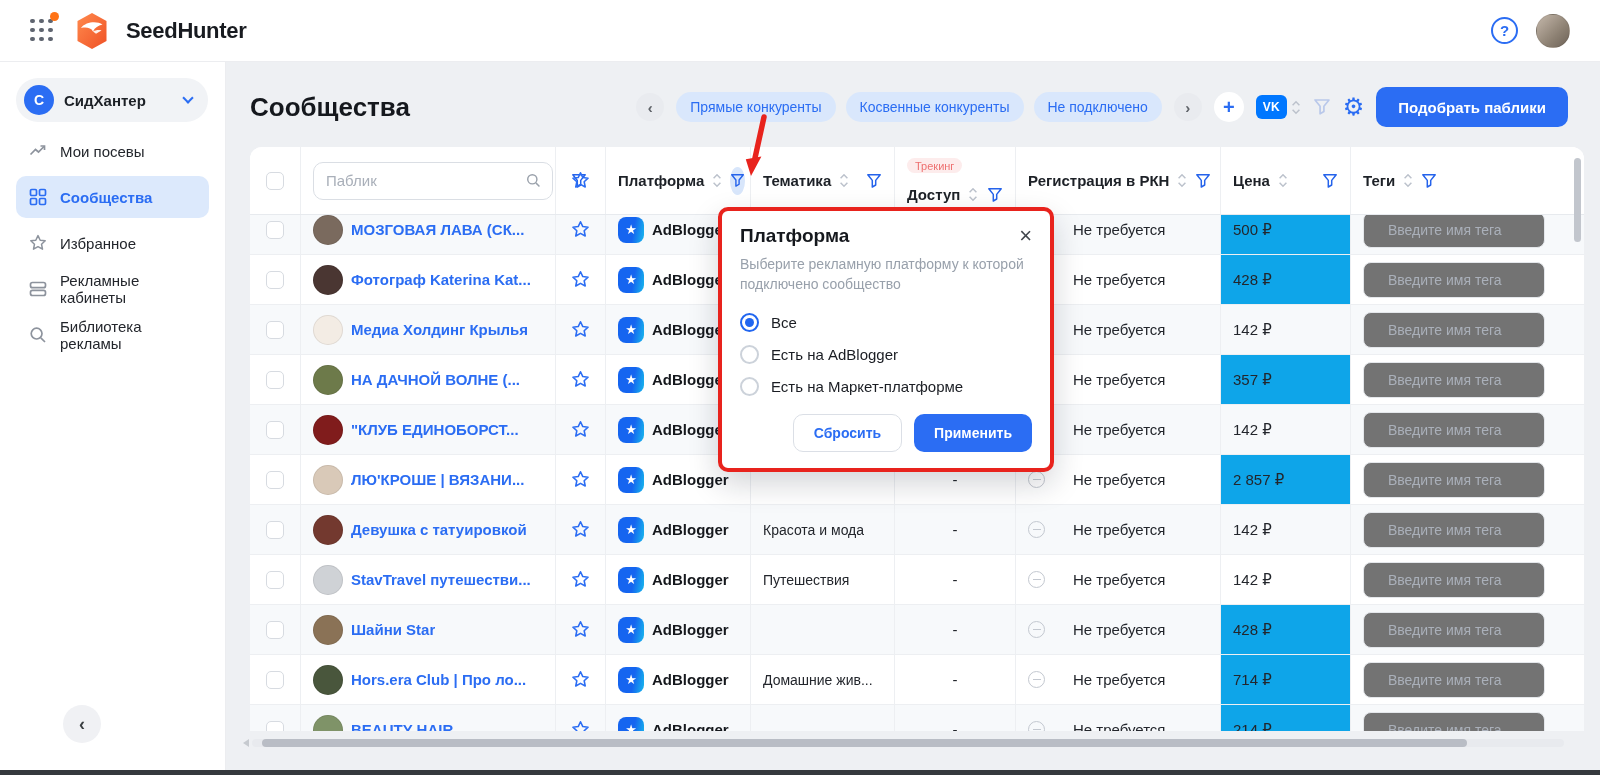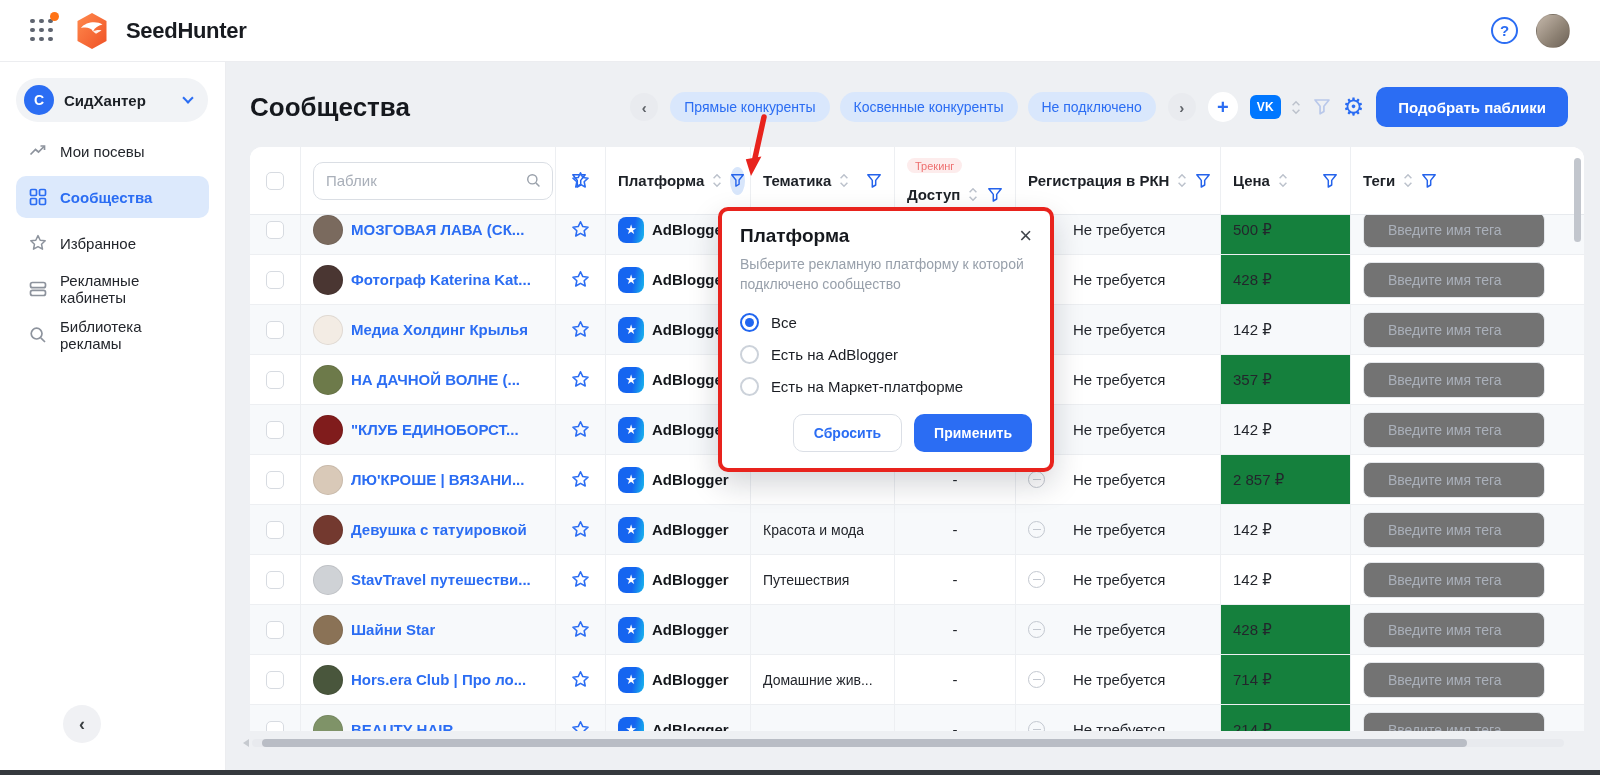--- a/index.html
+++ b/index.html
@@ -41,21 +41,21 @@
     display:flex; align-items:center; justify-content:center; font-size:18px; font-weight:700; color:#3c4043; }
   
   .page-header { position:absolute; top:84px; left:250px; right:32px; height:46px; display:flex; align-items:center; z-index:5; }
   .page-title { font-size:26px; font-weight:700; color:#15181d; margin-right:auto; }
   .controls { display:flex; align-items:center; gap:12px; }
   .circle-btn { width:28px; height:28px; border-radius:50%; background:#e9ebef; color:#5f6368; display:flex; align-items:center; justify-content:center; font-size:15px; font-weight:700; }
   #chips { display:flex; align-items:center; gap:10px; }
   .chip { padding:7px 14px; border-radius:16px; background:#d9e7fc; color:#2b6df3; font-size:14px; font-weight:500; white-space:nowrap; }
   .plus-btn { width:30px; height:30px; border-radius:50%; background:#fff; color:#2b6df3; font-size:20px; font-weight:600;
     display:flex; align-items:center; justify-content:center; }
-  .vk-wrap { display:flex; align-items:center; gap:10px; }
+  .vk-wrap { display:flex; align-items:center; gap:4px; }
   .vk-badge { width:31px; height:24px; border-radius:6px; background:#0077ff; color:#fff; font-size:12px; font-weight:800;
     display:flex; align-items:center; justify-content:center; letter-spacing:.3px; }
   .gear-icon { font-size:24px; color:#2b6df3; line-height:1; }
   .primary-btn { height:40px; padding:0 22px; border:none; border-radius:10px; background:#2b6df3; color:#fff; font-size:15px; font-weight:600; font-family:inherit; }
   
   .table-card { position:absolute; left:250px; top:147px; width:1334px; height:584px; background:#fff; border-radius:12px 12px 0 0; overflow:hidden; z-index:4; }
   .thead { position:absolute; top:0; left:0; right:0; height:68px; background:#fff; z-index:3; display:flex; border-bottom:1px solid #e7eaee; }
   .th, .cell { border-right:1px solid #edeff2; display:flex; align-items:center; padding:0 12px; gap:8px; }
   .c1{width:51px} .c2{width:255px} .c3{width:50px} .c4{width:145px} .c5{width:144px} .c6{width:121px} .c7{width:205px} .c8{width:130px} .c9{flex:1; border-right:none;}
   .center { justify-content:center; padding:0; }
@@ -82,21 +82,21 @@
   .star-ic { color:#2b6df3; display:flex; align-items:center; }
   .pf-ic { width:26px; height:26px; border-radius:8px; flex:none; background:linear-gradient(100deg,#1565f0 58%,#17b9ec);
     color:#fff; font-size:13px; display:flex; align-items:center; justify-content:center; }
   .pf-name { font-size:15px; font-weight:700; color:#15181d; }
   .theme-txt { font-size:14px; color:#23262c; white-space:nowrap; overflow:hidden; text-overflow:ellipsis; }
   .access-txt { font-size:15px; color:#23262c; }
   .minus-ic { width:17px; height:17px; border-radius:50%; border:1.6px solid #c3c8d0; flex:none; display:flex; align-items:center; justify-content:center; }
   .minus-ic i { width:8px; height:1.6px; background:#c3c8d0; display:block; }
   .rkn-txt { font-size:15px; color:#23262c; white-space:nowrap;margin-left:20px; }
   .price-txt { font-size:15px; color:#23262c; }
-  .cell.hl { background:#15803d; }
+  .cell.hl { background:#0ea5e9; }
   .tag-input { width:182px; height:36px; border:1px solid #e4e7eb; border-radius:8px; padding:0 24px; font-size:14px; font-family:inherit; color:#1d2127; background:#737373; outline:none; }
   .tag-input::placeholder { color:#aab0ba; }
   
   .popup { position:absolute; left:718px; top:207px; width:336px; z-index:30; background:#fff;
     border:4px solid #e8231d; border-radius:10px; box-shadow:0 12px 30px rgba(16,24,40,.18); padding:14px 18px 16px; }
   .popup-head { display:flex; align-items:flex-start; justify-content:space-between; }
   .popup-title { font-size:19px; font-weight:700; color:#15181d; }
   .popup-close { font-size:22px; line-height:1; color:#41464d; }
   .popup-desc { margin-top:8px; font-size:14px; line-height:1.4; color:#98a0ab; width:292px; }
   .popup-options { margin-top:12px; }

